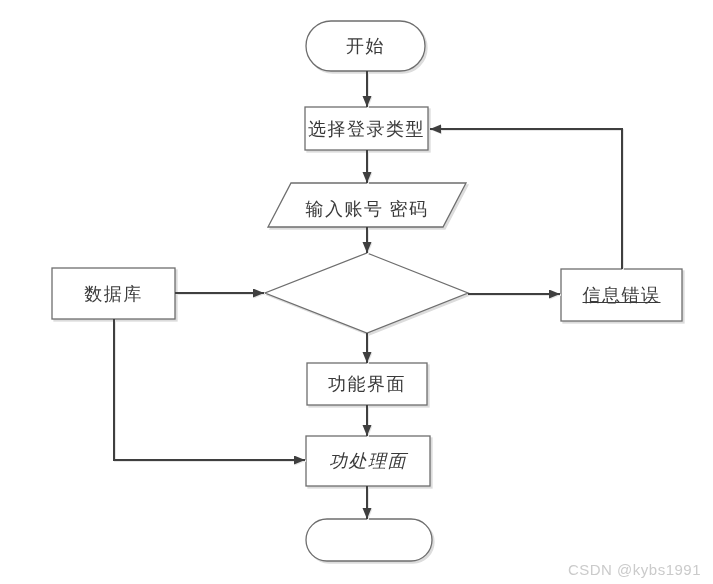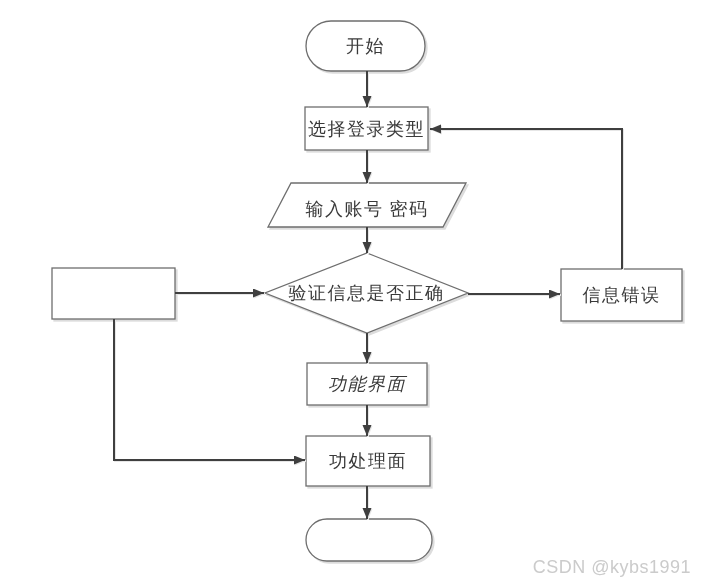--- a/index.html
+++ b/index.html
@@ -41,24 +41,24 @@
     text-align: center;
     color: #3a3a3a;
     font-size: 18px;
     letter-spacing: 1.5px;
     line-height: 22px;
     pointer-events: none;
     white-space: nowrap;
   }
   .watermark {
     position: absolute;
-    right: 22px;
+    right: 12px;
     bottom: 6px;
     font-family: "Liberation Sans", "DejaVu Sans", sans-serif;
-    font-size: 18px;
+    font-size: 15px;
     color: #cbcbcb;
     letter-spacing: 0.5px;
   }
 </style>
 </head>
 <body>
 
 <div class="canvas">
 
   <svg class="layer" width="713" height="584" viewBox="0 0 713 584">
@@ -91,24 +91,24 @@
   </svg>
 
   <div class="node-label" style="left:306px; top:21px; width:119px; height:50px;">开始</div>
 
   <div class="node-label" style="left:305px; top:107px; width:123px; height:43px;">选择登录类型</div>
 
   <div class="node-label" style="left:268px; top:183px; width:198px; height:52px;">
     <div>输入账号 密码</div>
   </div>
 
-  <div class="node-label" style="left:265px; top:253px; width:203px; height:80px;">验证信息是否正确</div>
 
+  <div class="node-label" style="left:52px; top:268px; width:123px; height:51px;">数据库</div>
 
-  <div class="node-label" style="left:561px; top:269px; width:121px; height:52px;">信息错误</div>
+  <div class="node-label" style="left:561px; top:269px; width:121px; height:52px;text-decoration:underline;">信息错误</div>
 
-  <div class="node-label" style="left:307px; top:363px; width:120px; height:42px;font-style:italic;">功能界面</div>
+  <div class="node-label" style="left:307px; top:363px; width:120px; height:42px;">功能界面</div>
 
-  <div class="node-label" style="left:306px; top:436px; width:124px; height:50px;">功处理面</div>
+  <div class="node-label" style="left:306px; top:436px; width:124px; height:50px;font-style:italic;">功处理面</div>
 
 
   <div class="watermark">CSDN @kybs1991</div>
 </div>
 
 </body></html>

